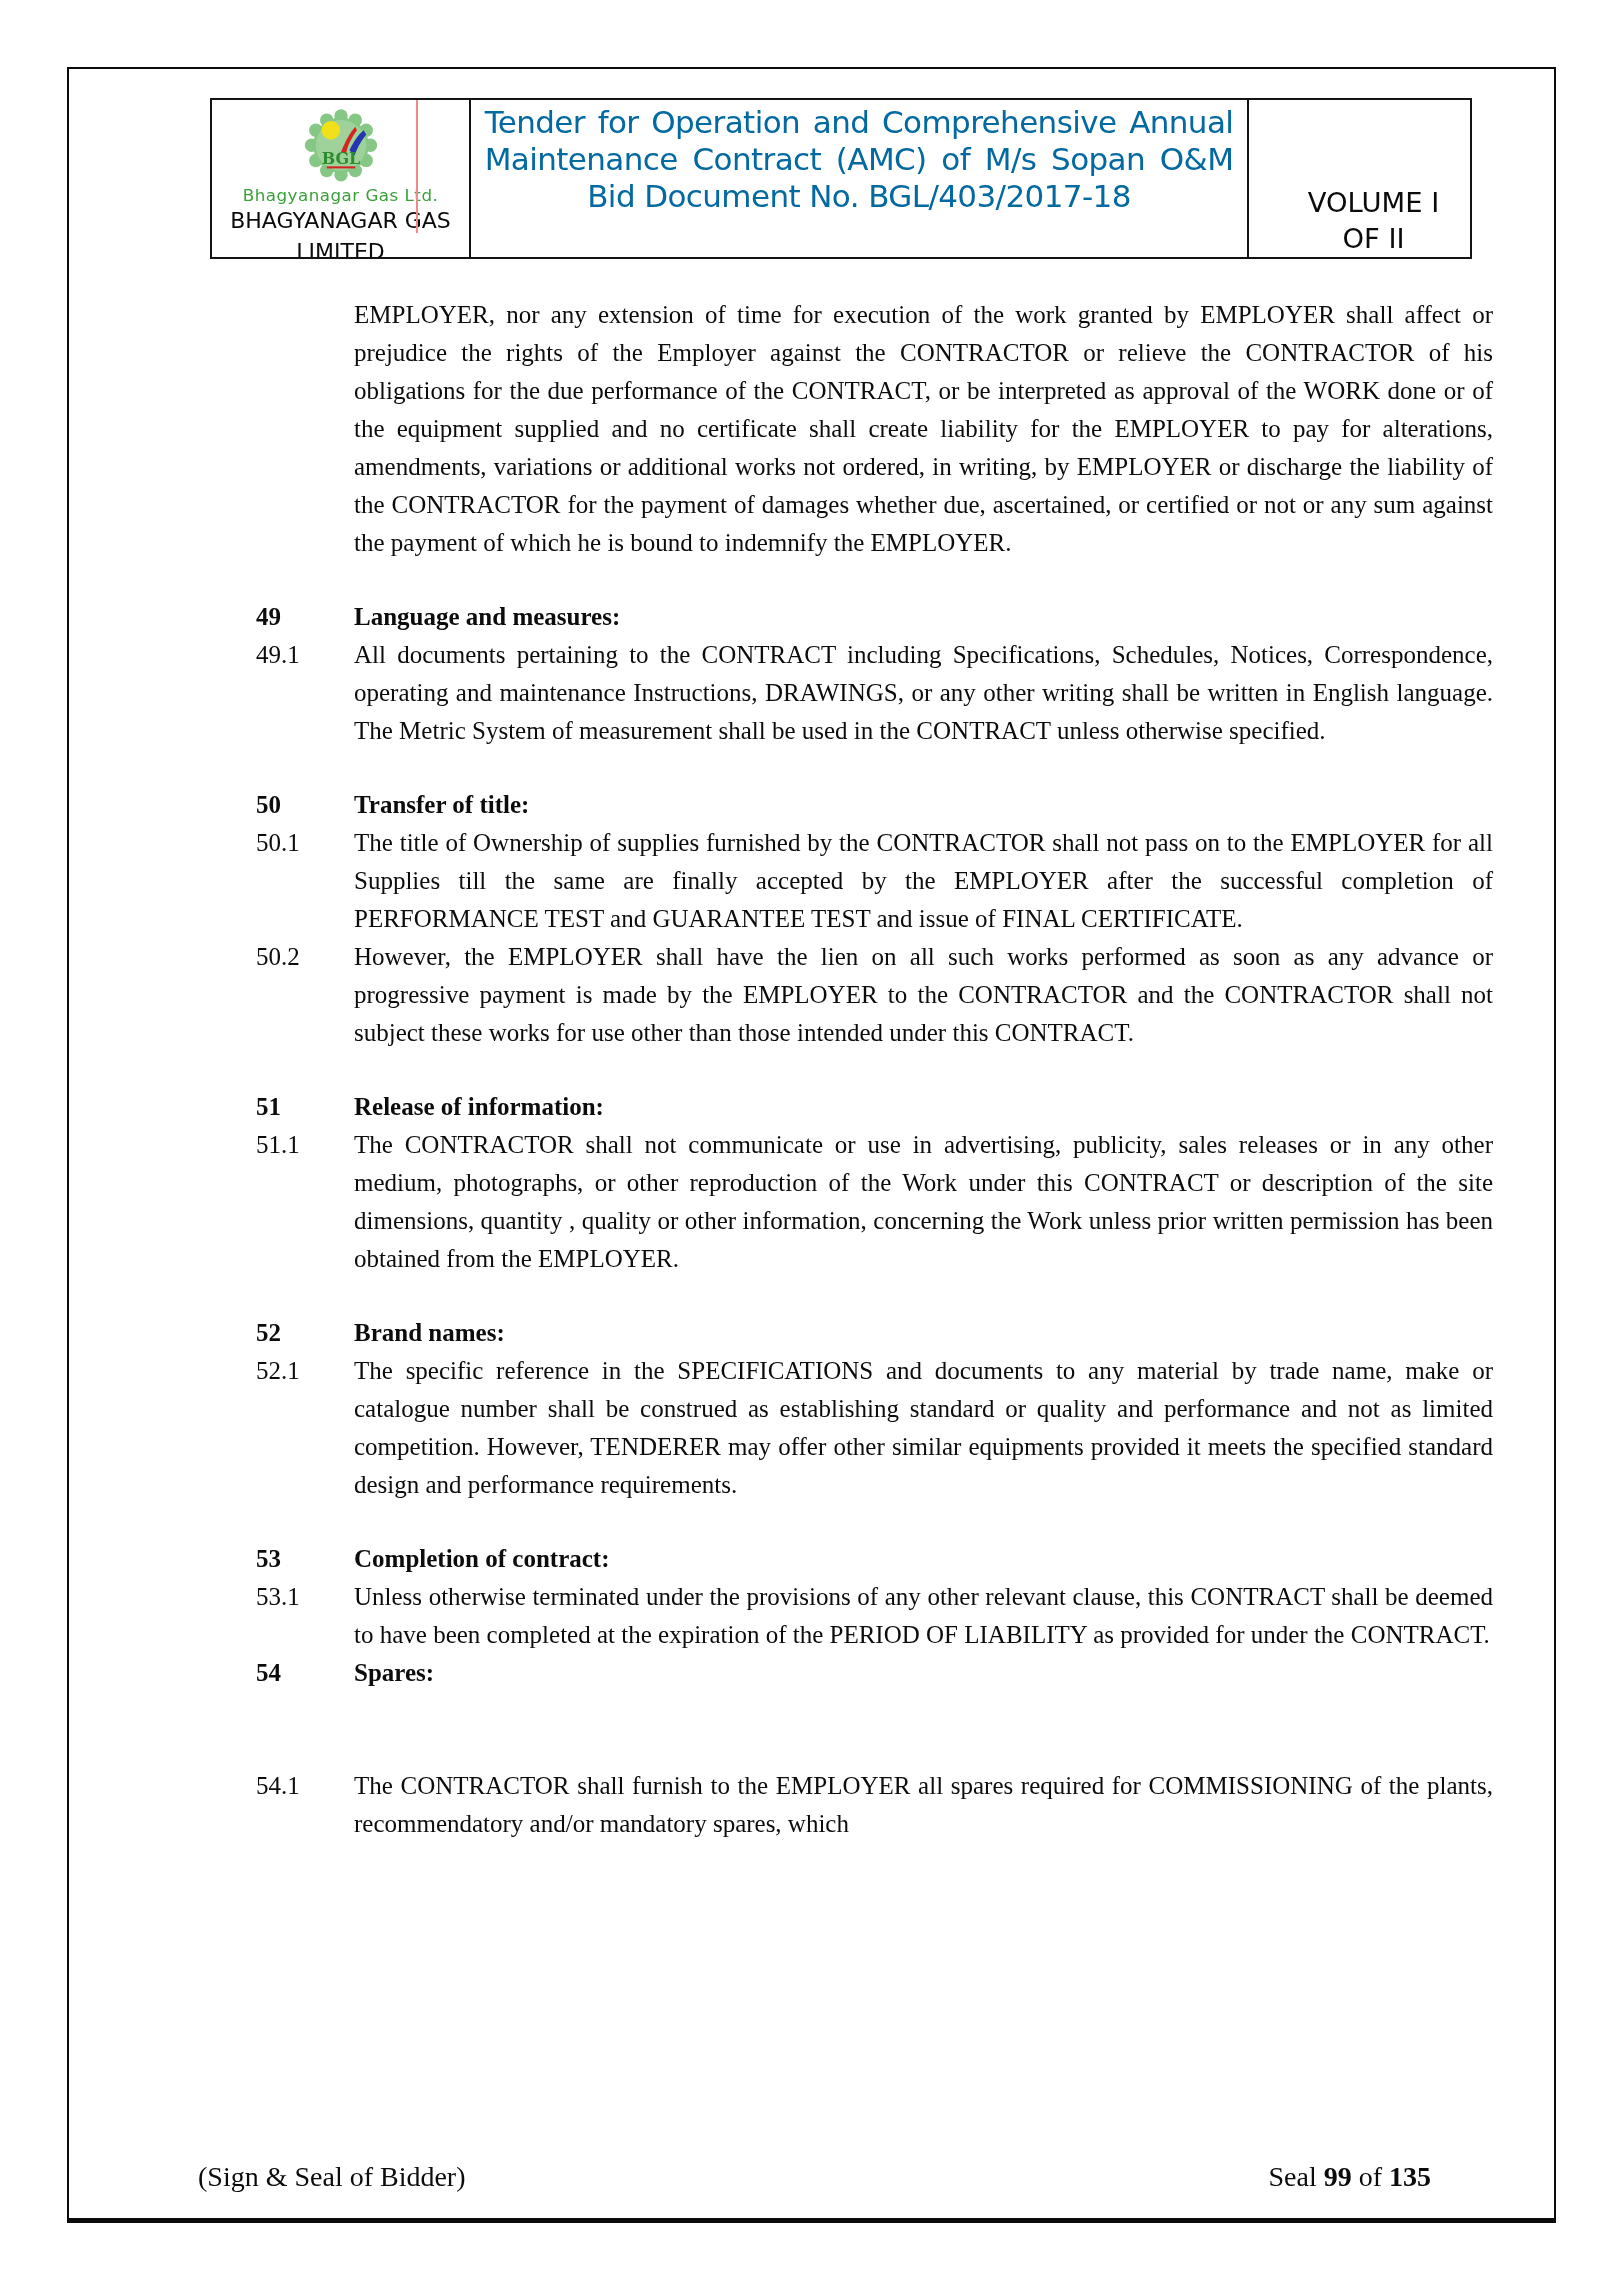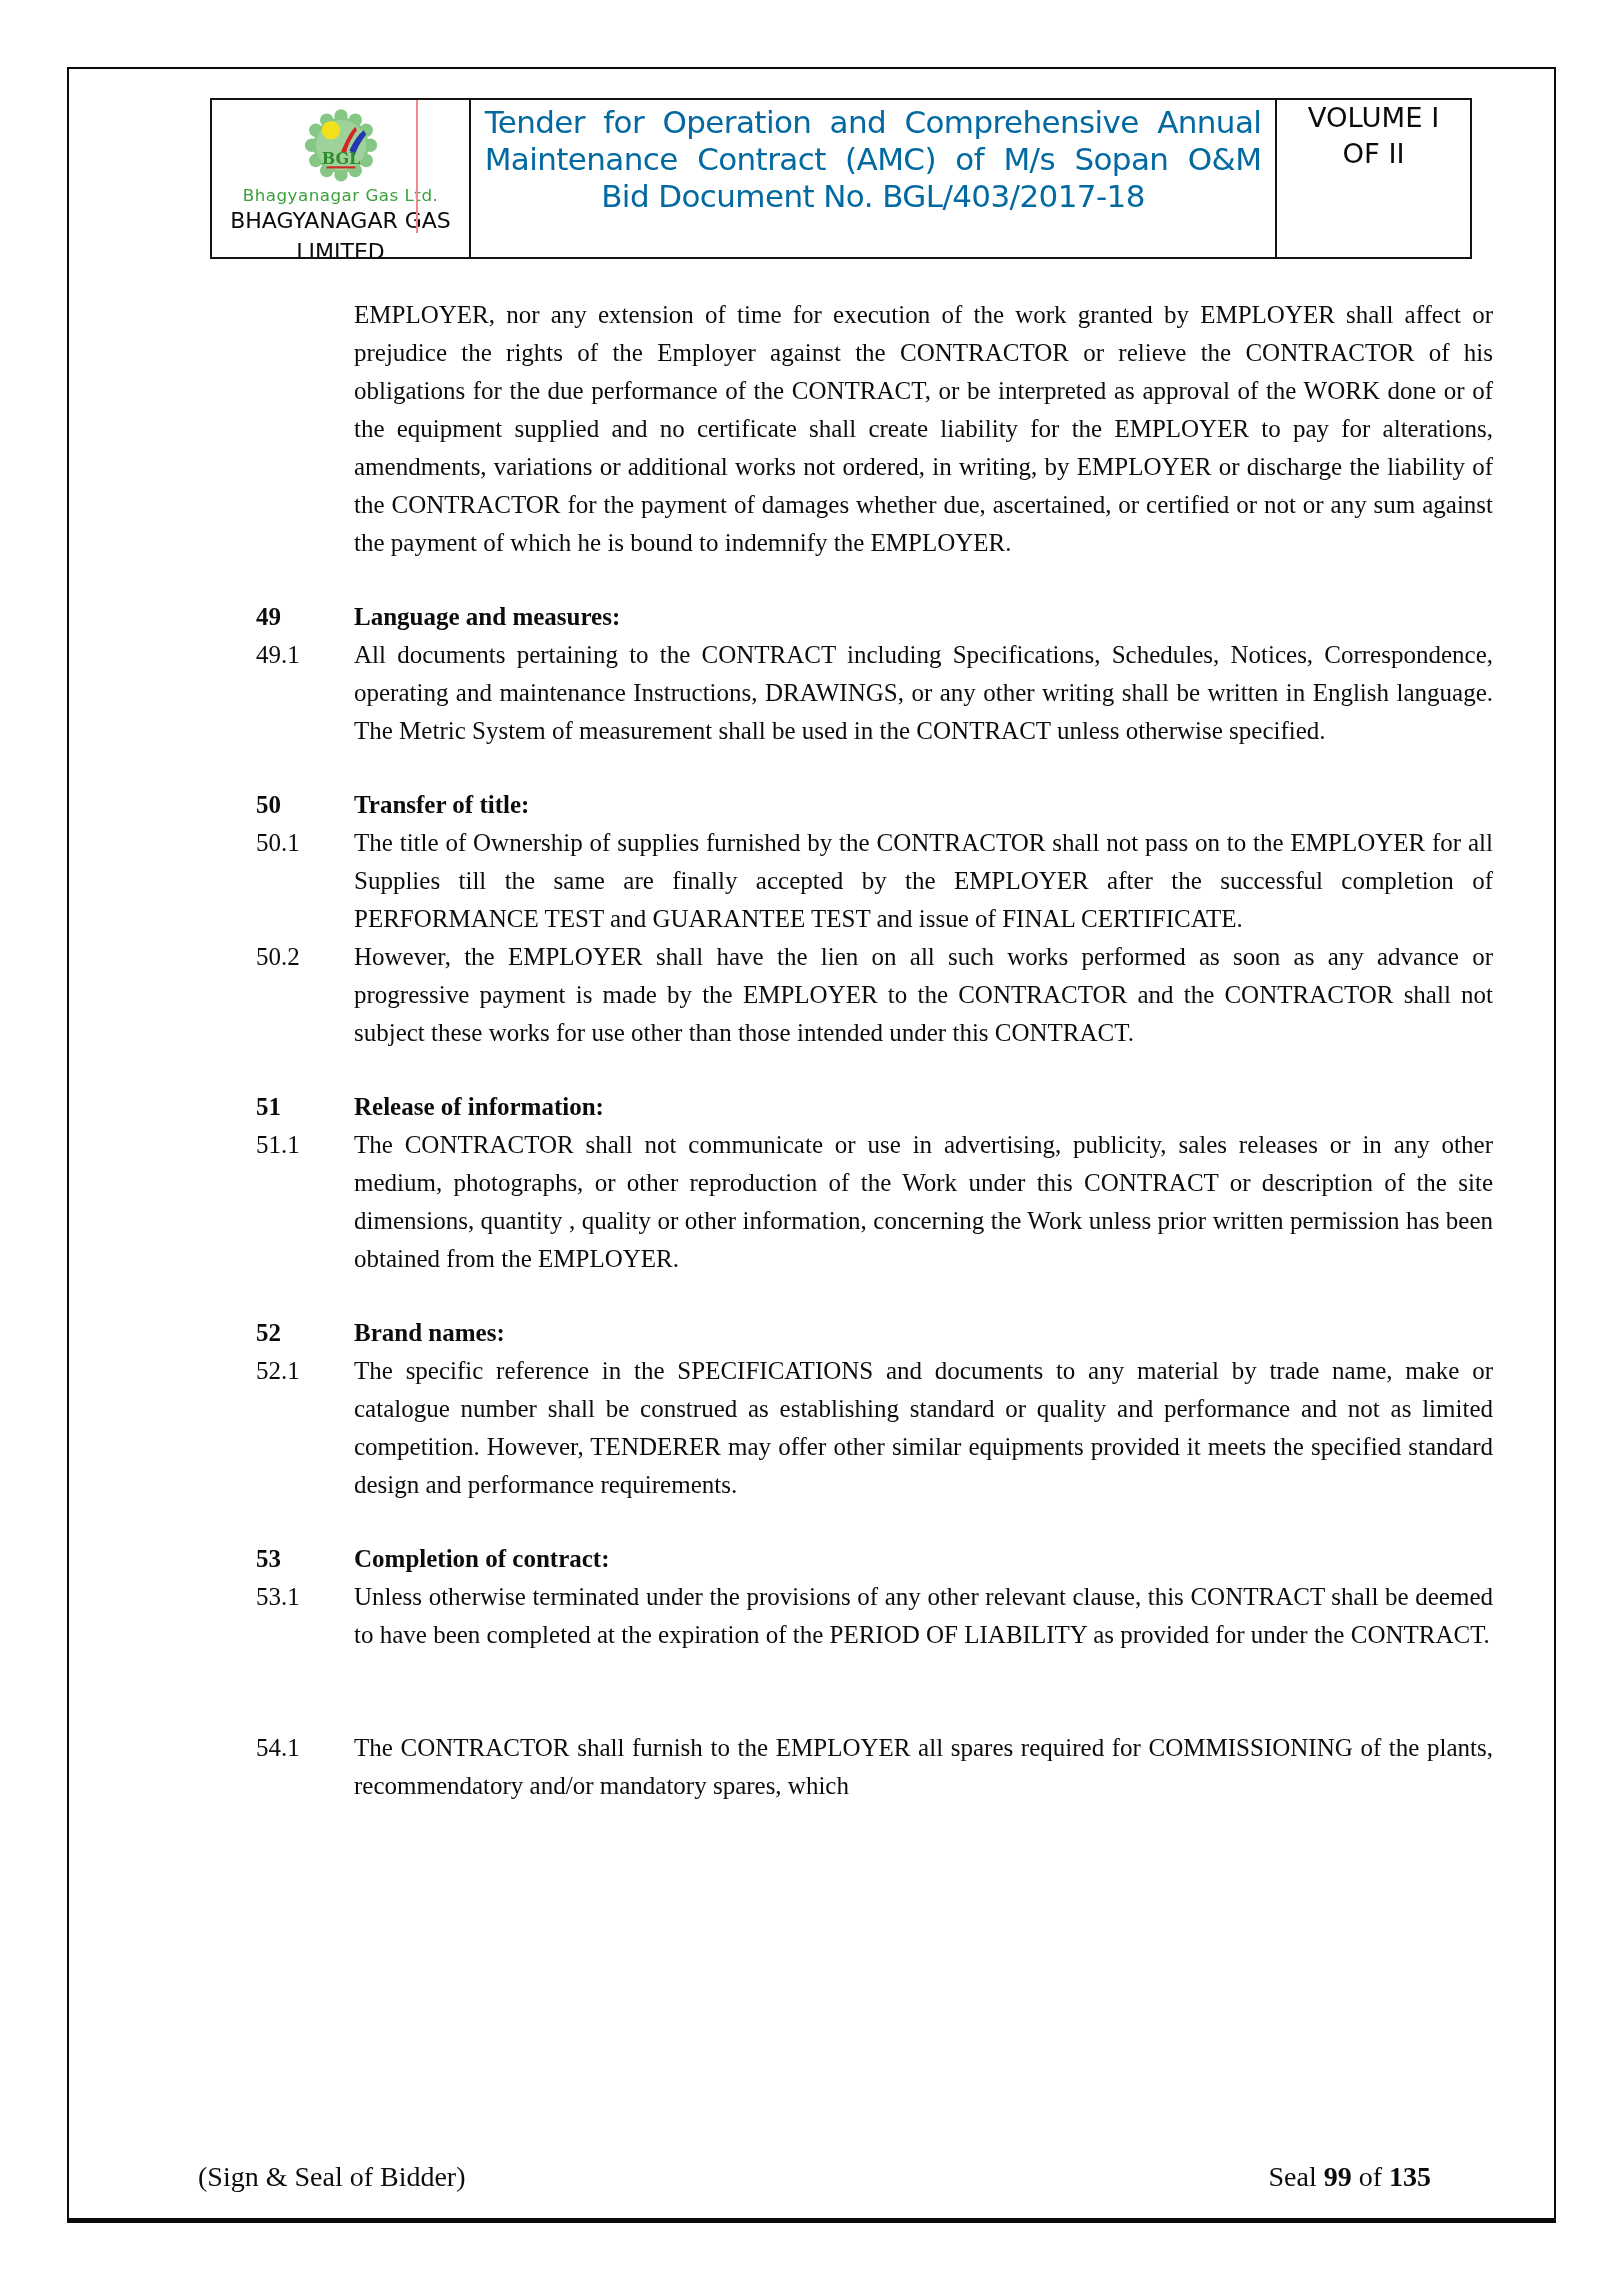--- a/index.html
+++ b/index.html
@@ -66,24 +66,25 @@
     font-size:31px; line-height:37px;
     letter-spacing:-0.6px;
     text-align:justify; text-align-last:justify;
     white-space:normal;
     color:#0369a1;
   }
   .title-line.center { text-align:center; text-align-last:center; }
   .cell-volume {
     width:193px; flex:0 0 193px;
     display:flex; flex-direction:column;
-    justify-content:flex-start;
+    justify-content:flex-end;
     text-align:center;
     font-size:27.4px; line-height:36px;
     color:#0b0b0b;
+    padding-left:28px;
   }
 
   
   .content {
     position:absolute; left:139px; top:227px;
     width:1237px;
     font-size:25px; line-height:38px;margin-left:48px;
   }
   .intro {
     margin:0 0 0 98px;
@@ -211,20 +212,24 @@
         <span class="num">53</span>
         <span>Completion of contract:</span>
       </div>
       <div class="row">
         <span class="num">53.1</span>
         <div class="clause-text">Unless otherwise terminated under the provisions of any other relevant clause, this CONTRACT shall be deemed to have been completed at the expiration of the PERIOD OF LIABILITY as provided for under the CONTRACT.</div>
       </div>
     </div>
 
     <div class="section no-gap">
+      <div class="row heading-row">
+        <span class="num">54</span>
+        <span>Spares:</span>
+      </div>
       <div class="row clause-spaced">
         <span class="num">54.1</span>
         <div class="clause-text">The CONTRACTOR shall furnish to the EMPLOYER all spares required for COMMISSIONING of the plants, recommendatory and/or mandatory spares, which</div>
       </div>
     </div>
 
   </div>
 
   <div class="footer">
     <span>(Sign &amp; Seal of Bidder)</span>

